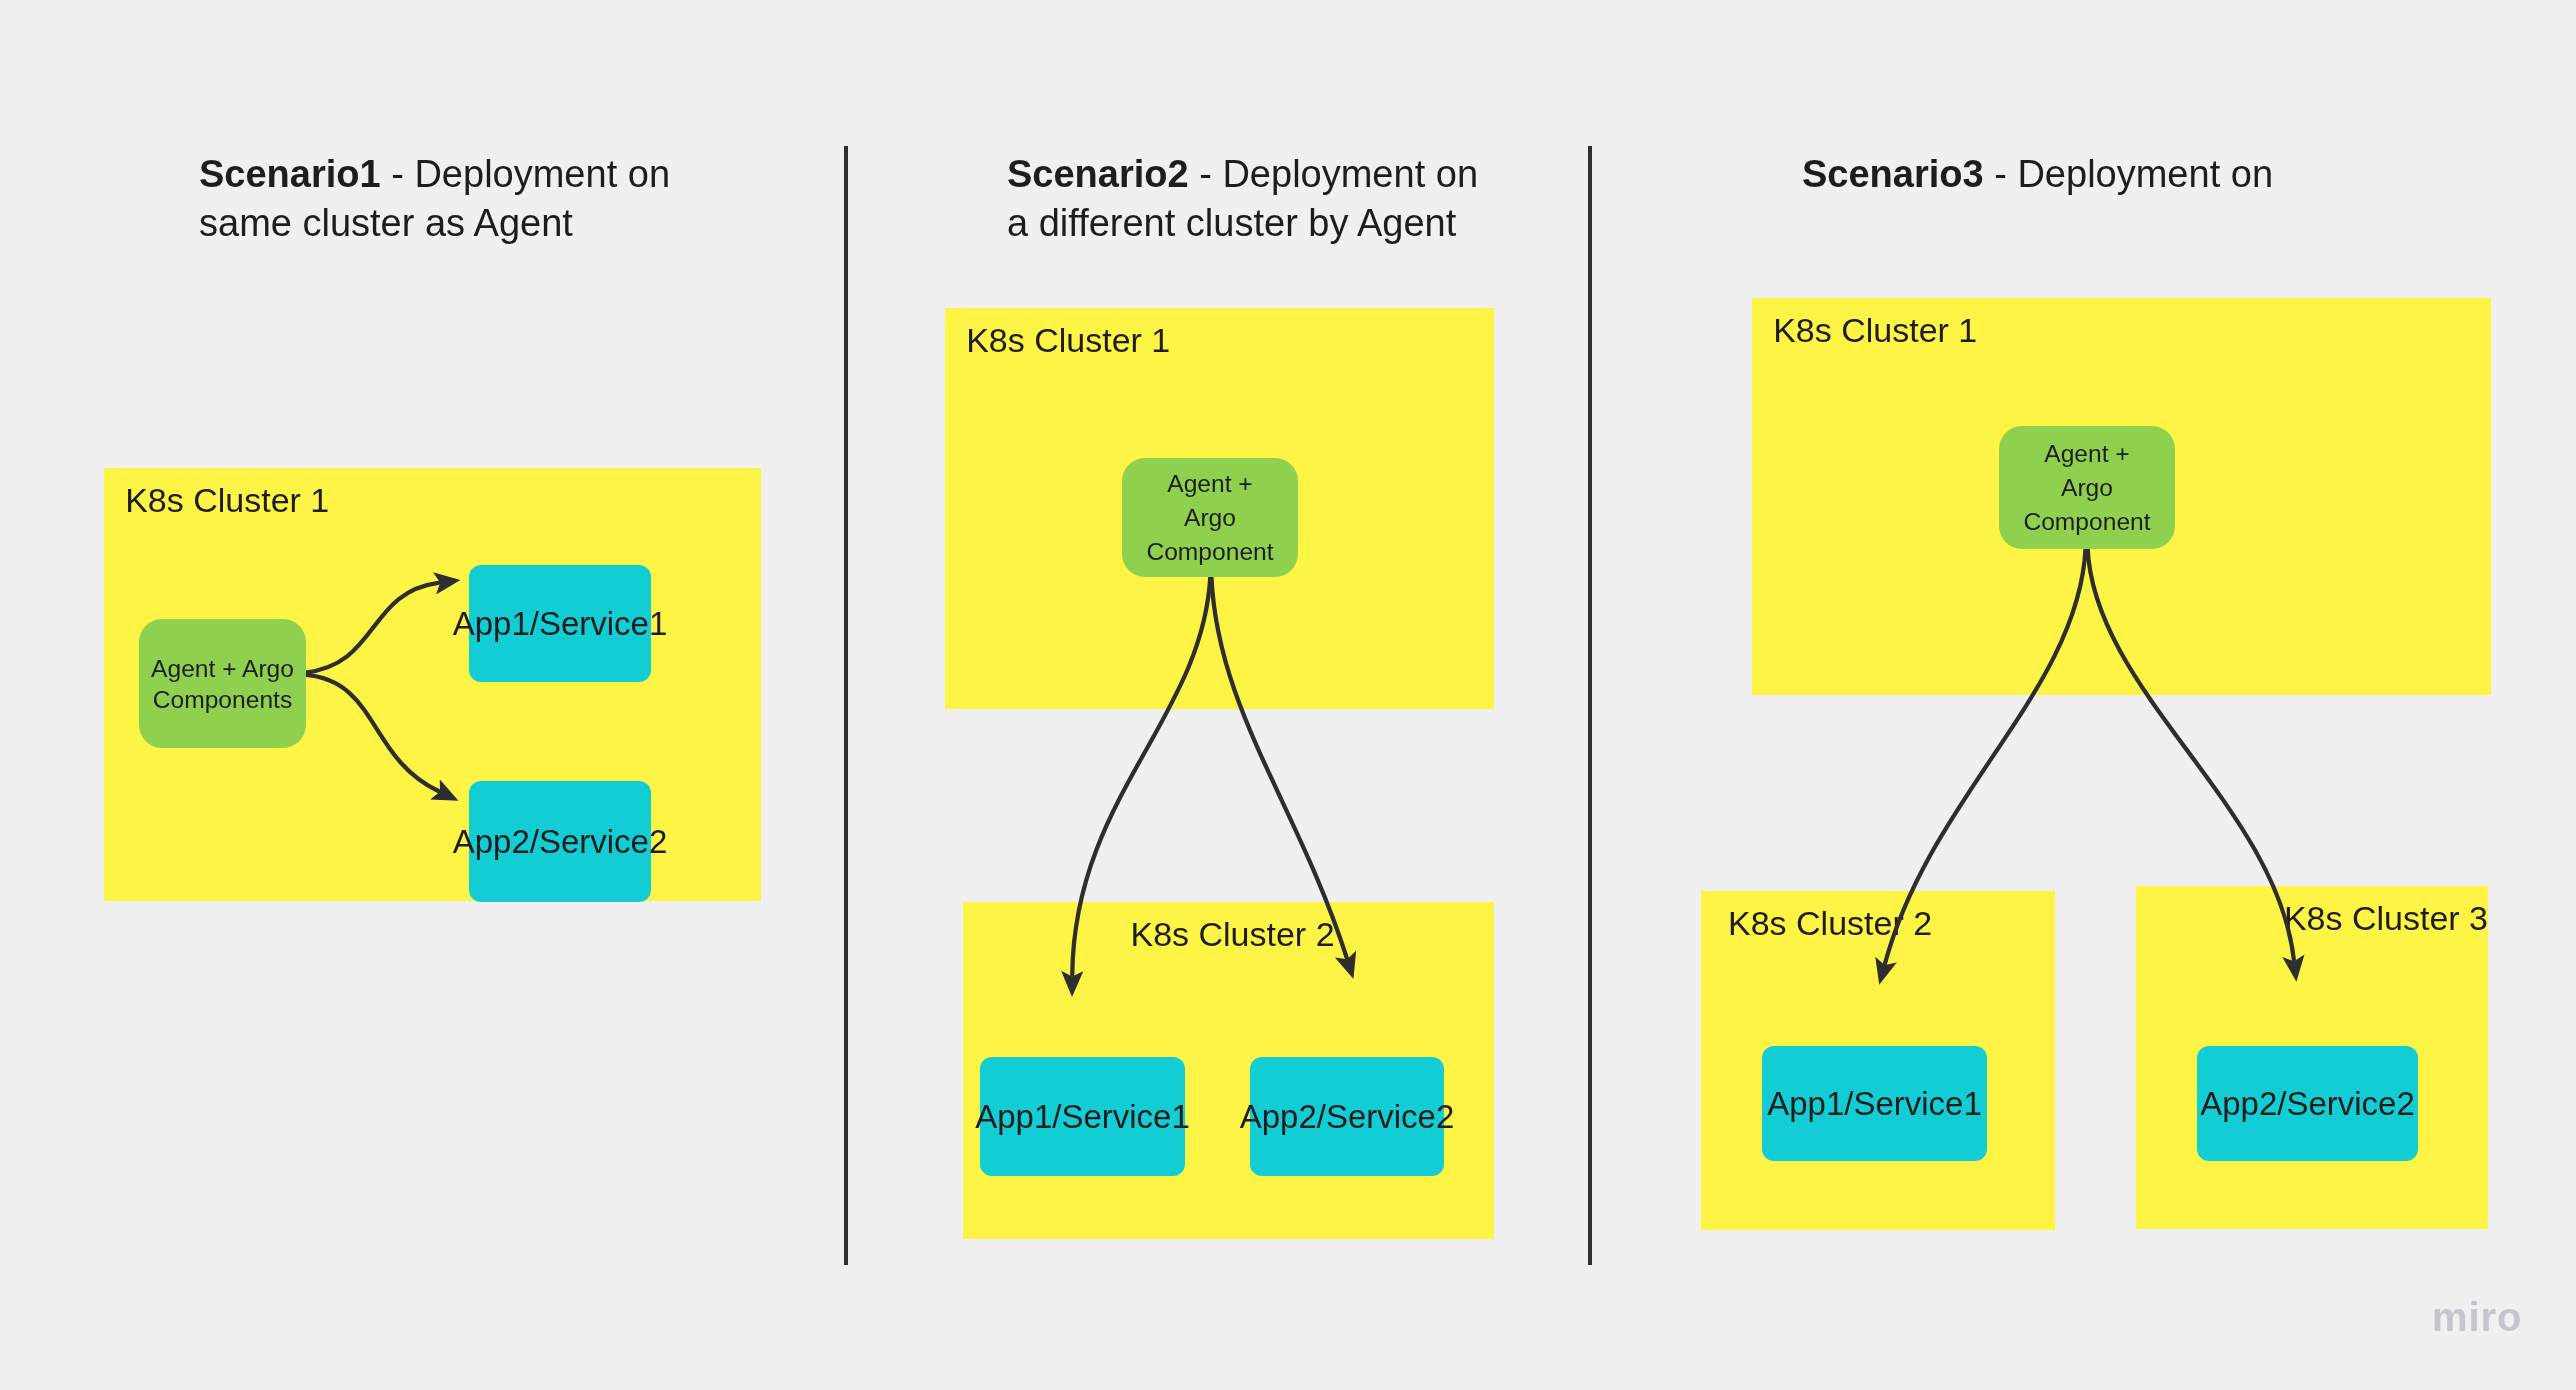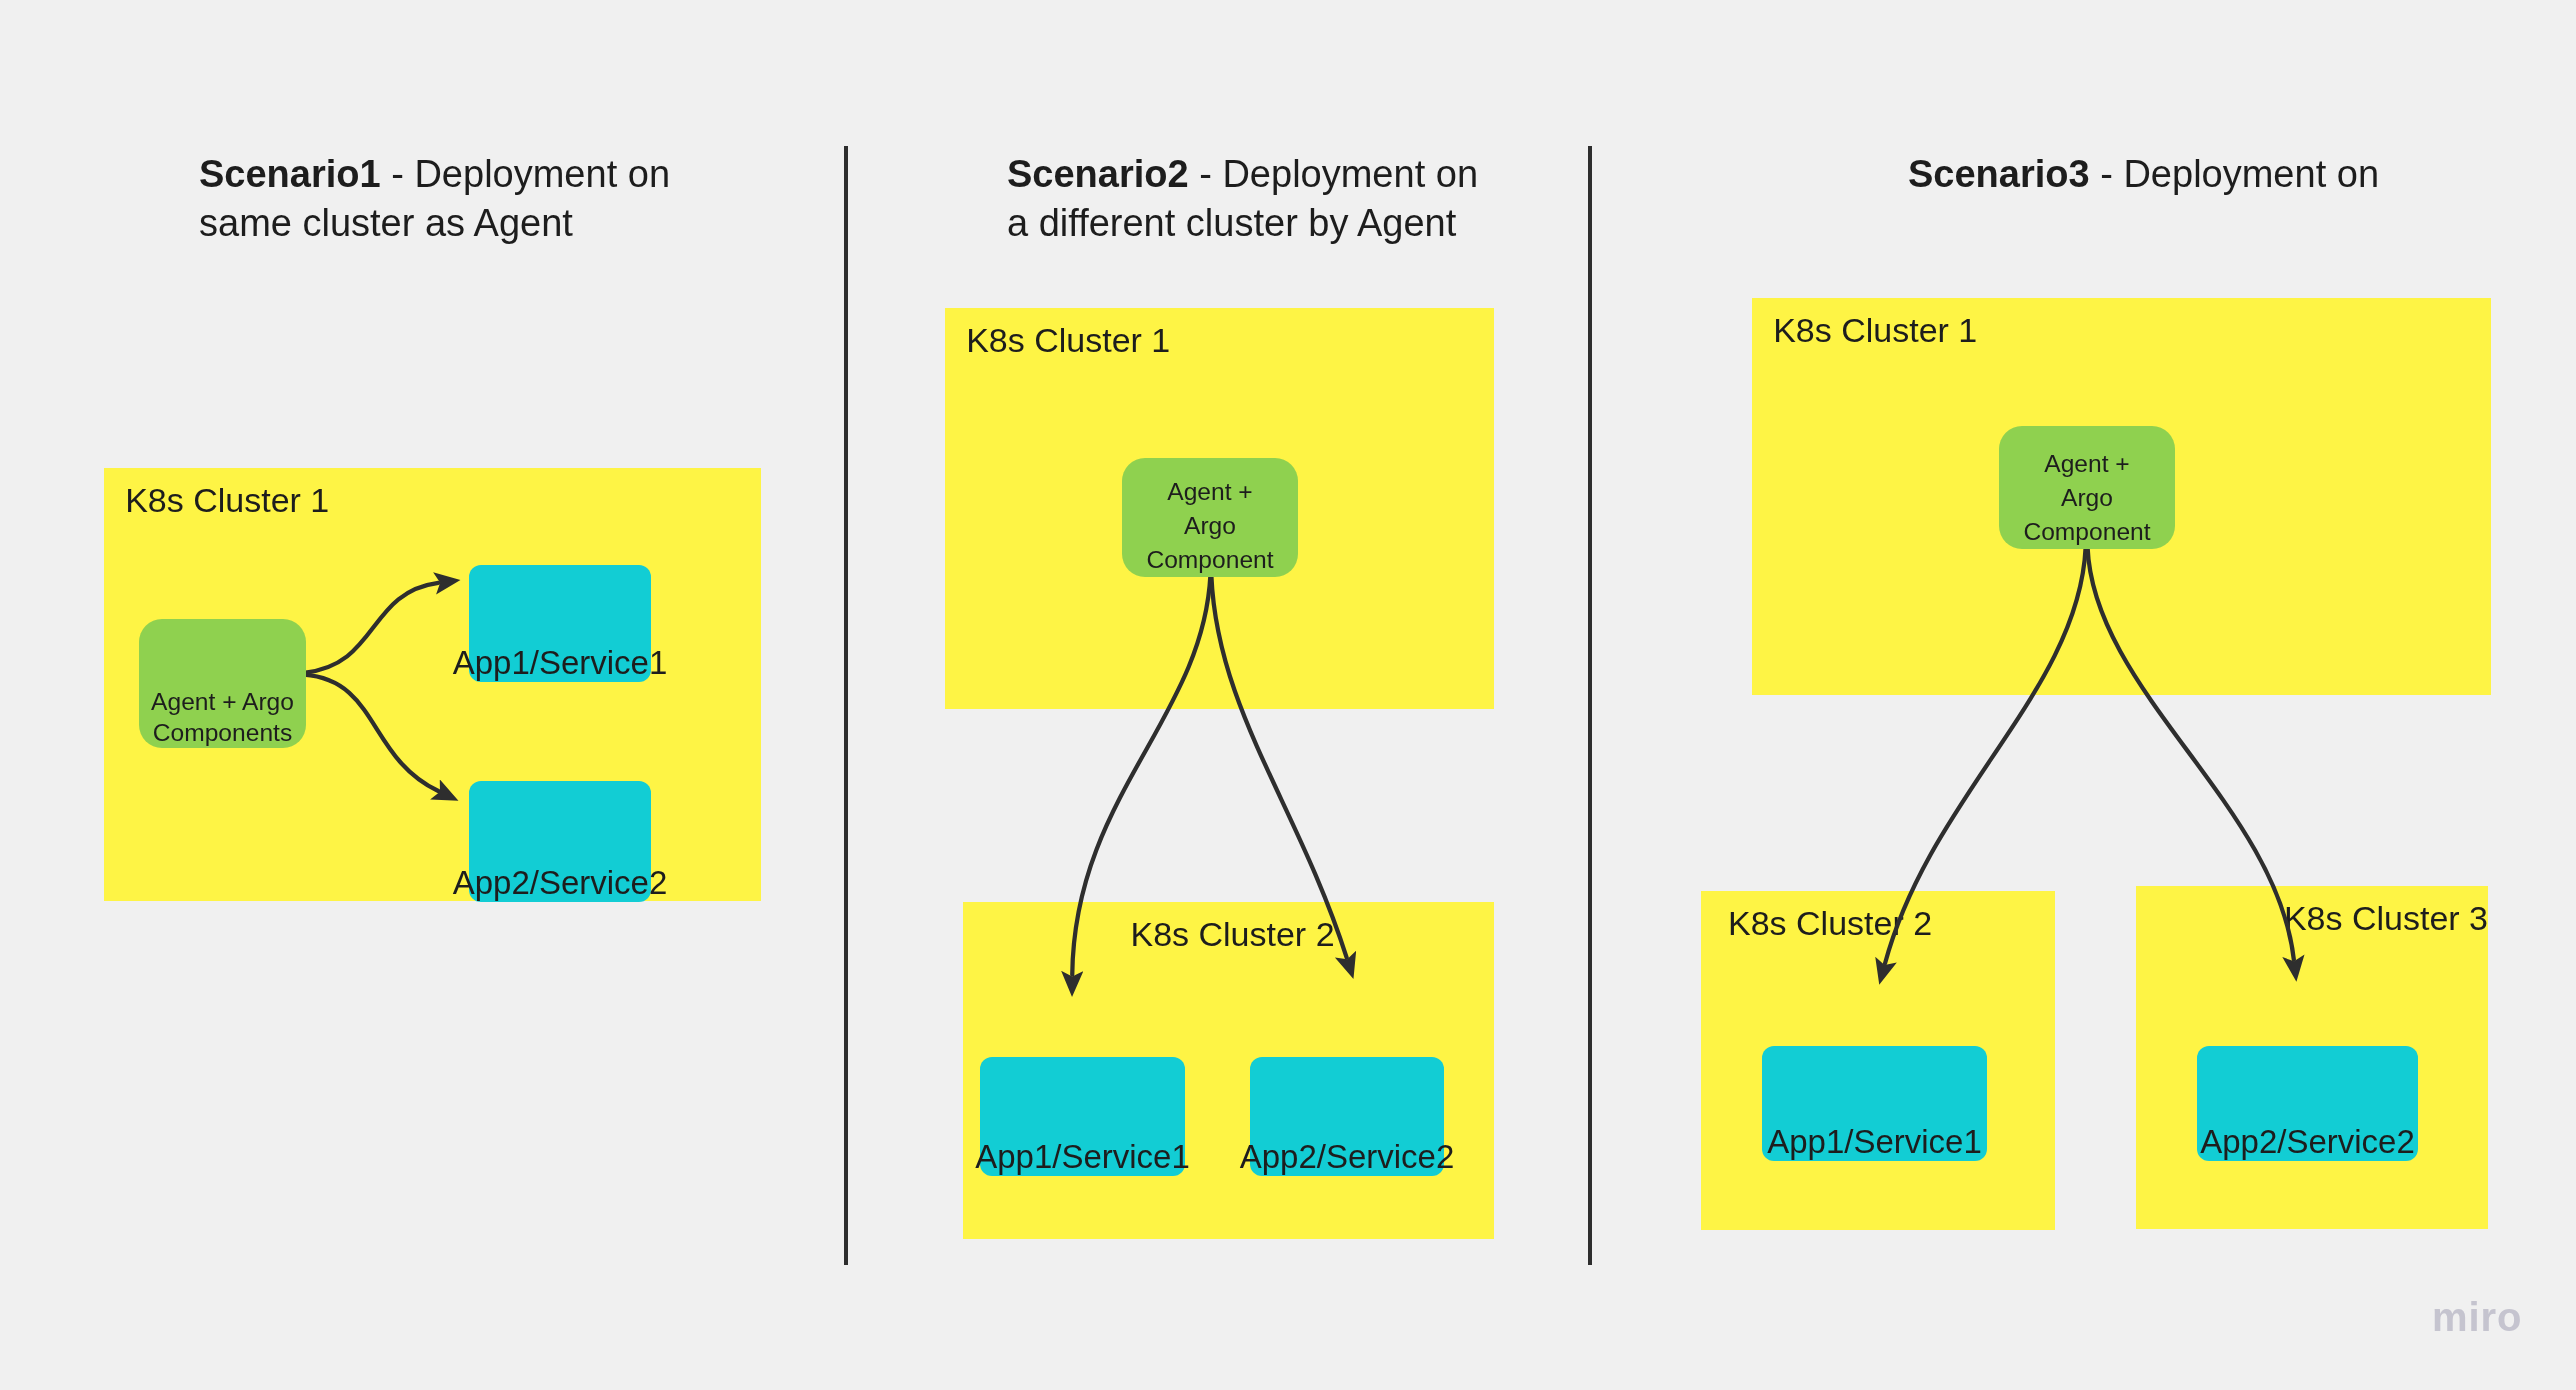--- a/index.html
+++ b/index.html
@@ -7,38 +7,38 @@
     position:relative;width:2576px;height:1390px;overflow:hidden;
     background:#f0f0f0;
     font-family:"Liberation Sans",sans-serif;
     color:#1d1d1d;
   }
   
   .title{position:absolute;top:150px;font-size:38px;line-height:49px;white-space:nowrap;}
   .title .b{font-weight:700;}
   .title.s1{left:199px;}
   .title.s2{left:1007px;}
-  .title.s3{left:1908px;}
+  .title.s3{left:1802px;}
   
   .vline{position:absolute;top:146px;width:3.8px;height:1119px;background:#2e2e2e;}
   .vline.v1{left:844px;}
   .vline.v2{left:1588px;}
   
   .ybox{position:absolute;background:#fef445;padding-left:8px;}
   .cluster-label{display:block;font-size:34px;line-height:42px;padding:11.4px 0 0 13.2px;}
   .cluster-label.center{text-align:center;padding-left:0;}
   .cluster-label.pad20{padding-left:19px;}
   .yb-s1c1{left:104px;top:468px;width:649px;height:433px;}
   .yb-s2c1{left:945px;top:308px;width:541px;height:401px;}
   .yb-s2c2{left:963px;top:902px;width:523px;height:337px;}
   .yb-s3c1{left:1752px;top:298px;width:731px;height:397px;}
   .yb-s3c2{left:1701px;top:891px;width:346px;height:339px;}
   .yb-s3c3{left:2136px;top:886px;width:344px;height:343px;text-align:right;}
   
-  .node{position:absolute;display:flex;align-items:flex-end;justify-content:center;text-align:center;}
+  .node{position:absolute;display:flex;align-items:center;justify-content:center;text-align:center;}
   .green{background:#8fd14f;border-radius:23px;font-size:24.6px;line-height:34px;white-space:pre-line;}
   .cyan{background:#12cdd4;border-radius:12px;font-size:33px;margin-top:46px;}
   .g-s1{left:139px;top:619px;width:167px;height:129px;line-height:31px;}
   .c-s1a{left:469px;top:519px;width:182px;height:117px;}
   .c-s1b{left:469px;top:735px;width:182px;height:121px;}
   .g-s2{left:1122px;top:458px;width:176px;height:119px;}
   .c-s2a{left:980px;top:1011px;width:205px;height:119px;}
   .c-s2b{left:1250px;top:1011px;width:194px;height:119px;}
   .g-s3{left:1999px;top:426px;width:176px;height:123px;}
   .c-s3a{left:1762px;top:1000px;width:225px;height:115px;}

